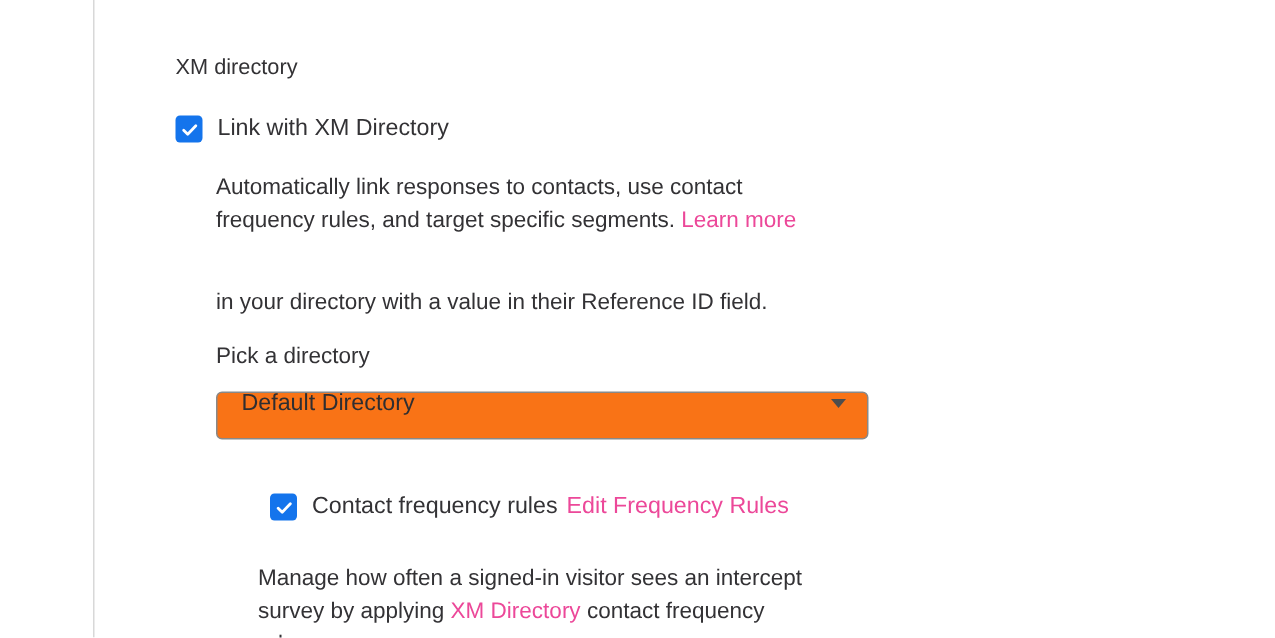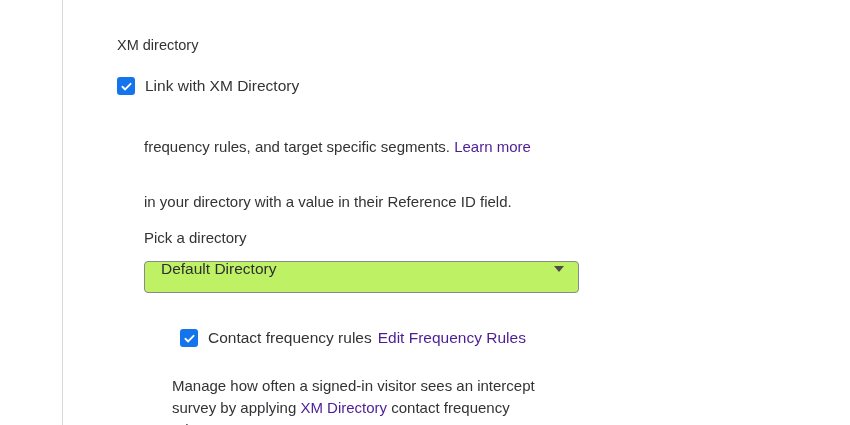--- a/index.html
+++ b/index.html
@@ -66,21 +66,21 @@
   p.body-text {
     font-size: 15px;
     line-height: 22px;
     color: #333235;
   }
   .intro { margin-top: 19px; }
   .requirement { margin-top: 11px; }
   .note { margin-top: 28px; }
 
   a.link {
-    color: #4c1d95;
+    color: #ec4899;
     text-decoration: none;
     cursor: pointer;
   }
   .edit-link {
     font-size: 15.5px;
     line-height: 18px;
     margin-left: 6px;
   }
 
   .picker-label {
@@ -88,21 +88,21 @@
     font-size: 15px;
     line-height: 22px;
   }
 
   .select {
     margin-top: 12px;
     width: 435px;
     height: 32px;
     border: 1px solid #898989;
     border-radius: 4px;
-    background: #bef264;
+    background: #f97316;
     display: flex;
     align-items: center;
     padding: 0 14px 16px 16px;
     cursor: pointer;
   }
   .select-value {
     font-size: 15.5px;
     color: #2f2e31;
   }
   .caret-down {
@@ -129,21 +129,21 @@
           <path d="M4.5 12.5 L9.5 17.5 L19.5 7" stroke="#ffffff" stroke-width="3.4" stroke-linecap="round" stroke-linejoin="round"></path>
         </svg>
       </span>
     </span>
     <span class="checkbox-label">Link with XM Directory</span>
   </div>
 
   <div class="indent">
 
     <p class="body-text intro">
-      <br>
+      <span>Automatically link responses to contacts, use contact</span><br>
       <span>frequency rules, and target specific segments.</span>
       <a class="link">Learn more</a>
     </p>
 
     <p class="body-text requirement">
       <br>
       <span>in your directory with a value in their Reference ID field.</span>
     </p>
 
     <div class="picker-label">Pick a directory</div>

